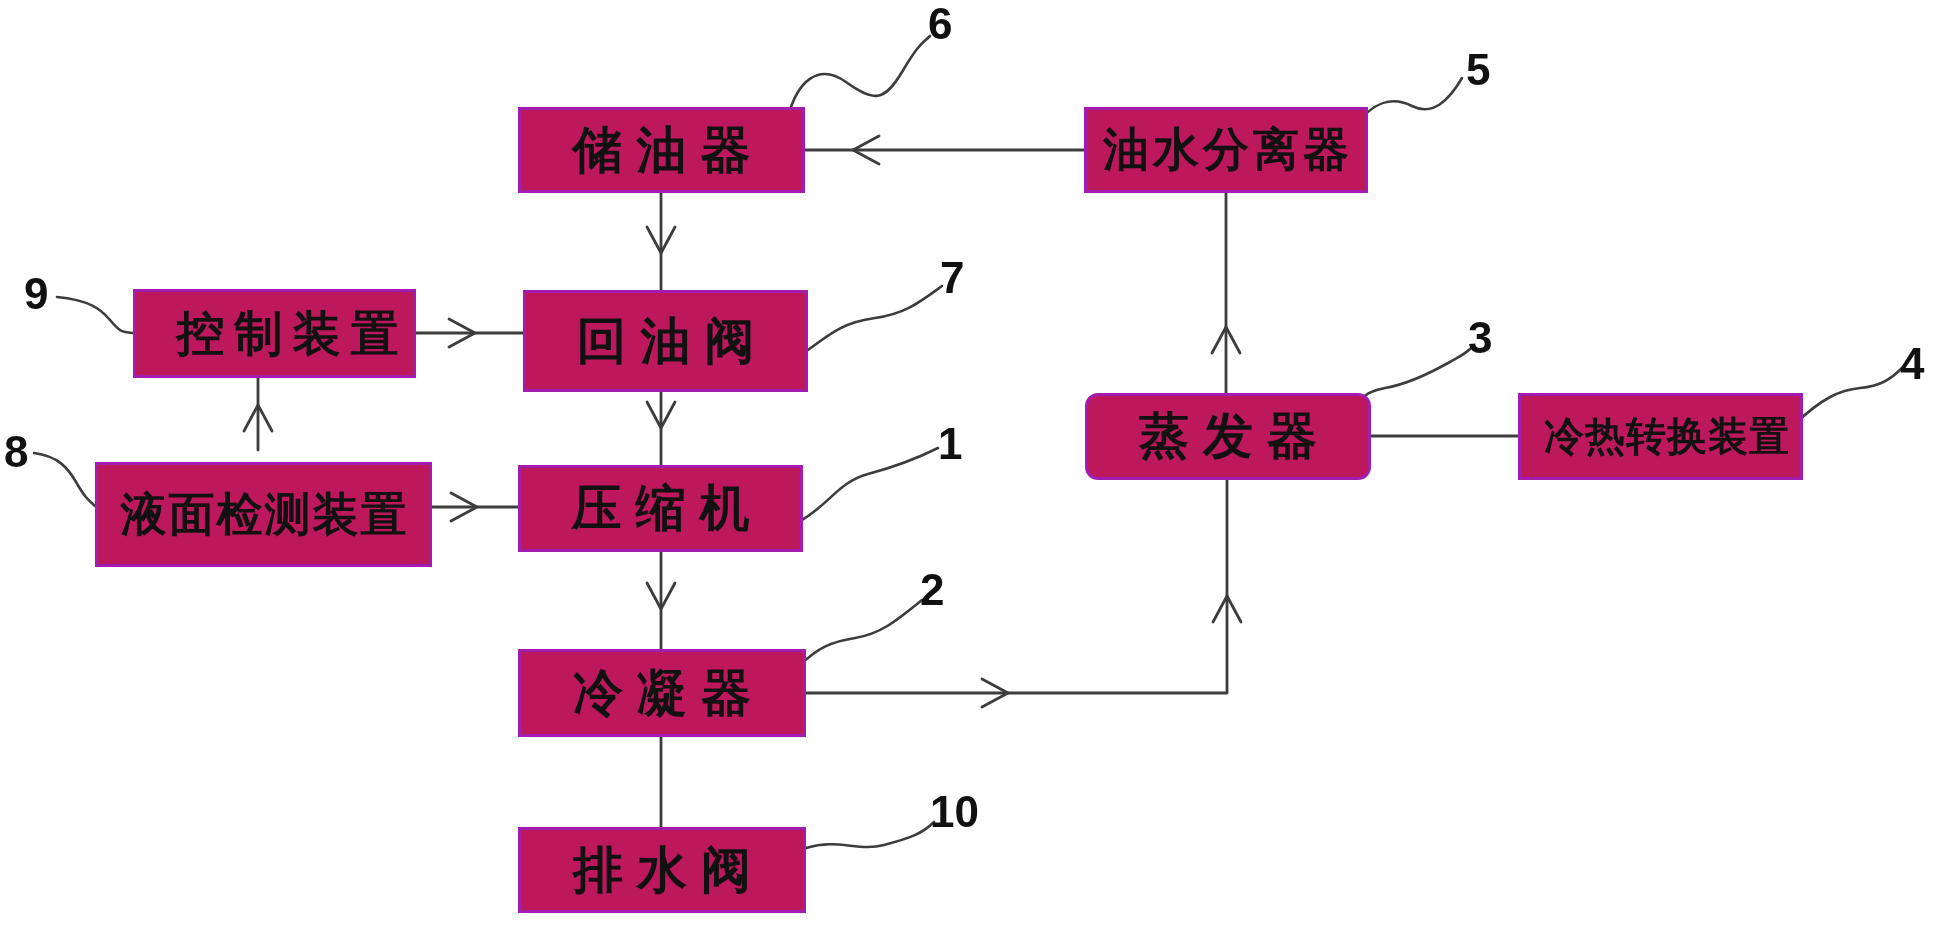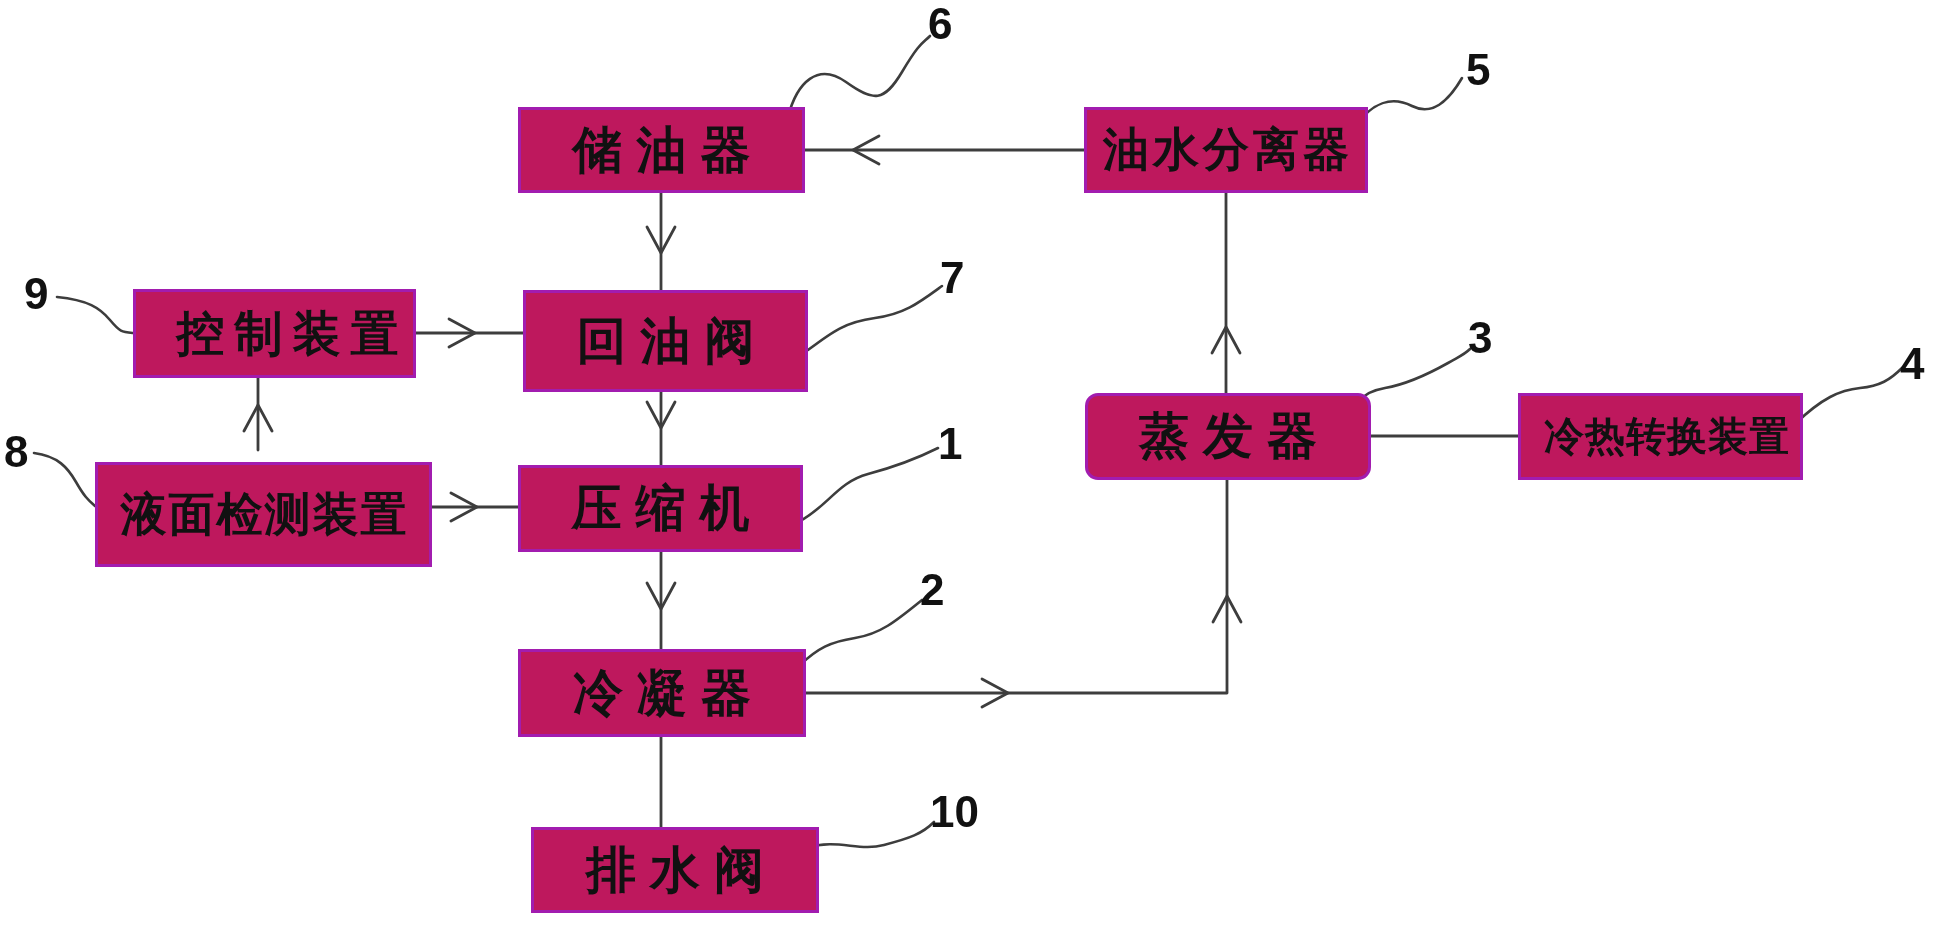--- a/index.html
+++ b/index.html
@@ -138,21 +138,21 @@
   </div>
 
   <div class="node" style="left:1518px;top:393px;width:285px;height:87px;">
     <span class="lbl fs42">冷热转换装置</span>
   </div>
 
   <div class="node" style="left:518px;top:649px;width:288px;height:88px;">
     <span class="lbl fs50">冷凝器</span>
   </div>
 
-  <div class="node" style="left:518px;top:827px;width:288px;height:86px;margin-left:13px;">
+  <div class="node" style="left:518px;top:827px;width:288px;height:86px;">
     <span class="lbl fs50">排水阀</span>
   </div>
 
   <div class="refnum" style="left:928px;top:2px;">6</div>
   <div class="refnum" style="left:1466px;top:48px;">5</div>
   <div class="refnum" style="left:24px;top:272px;">9</div>
   <div class="refnum" style="left:4px;top:430px;">8</div>
   <div class="refnum" style="left:940px;top:256px;">7</div>
   <div class="refnum" style="left:938px;top:422px;">1</div>
   <div class="refnum" style="left:920px;top:568px;">2</div>

